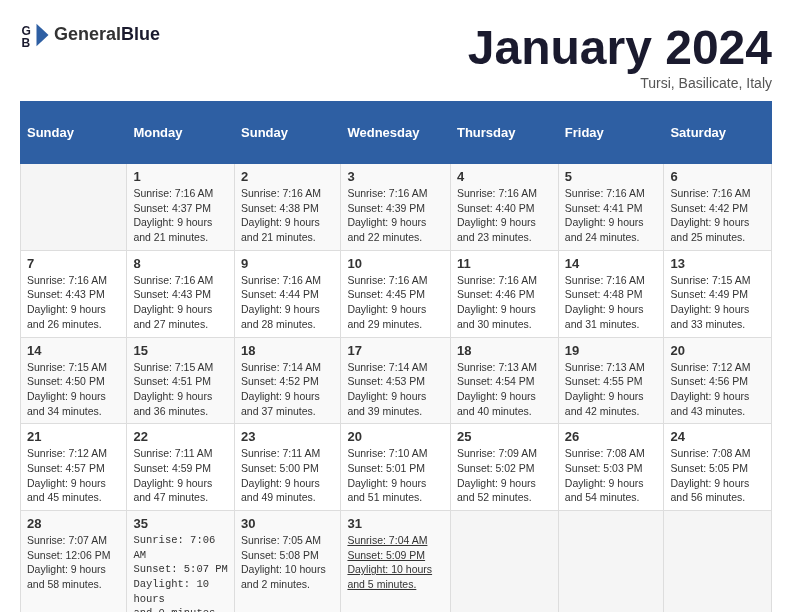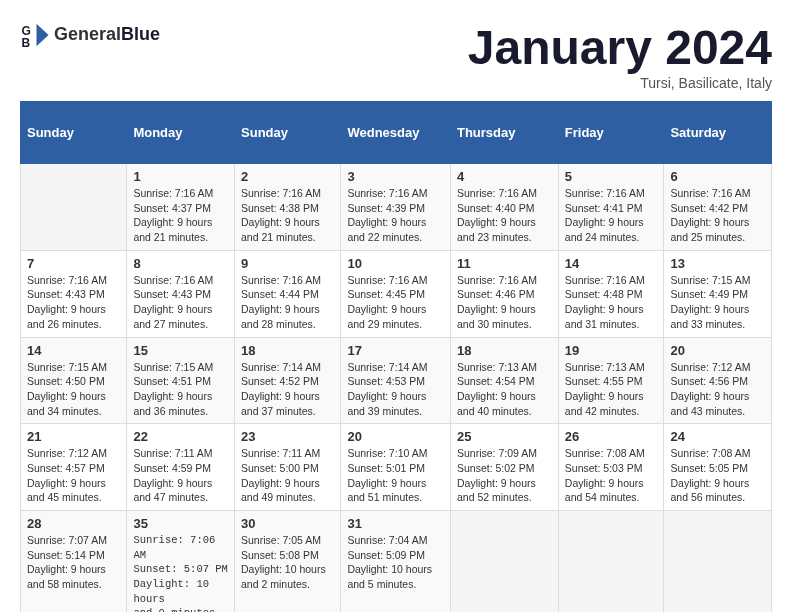--- a/index.html
+++ b/index.html
@@ -323,41 +323,41 @@
           <div class="day-info" style="white-space: pre-line;">Sunrise: 7:08 AM
 Sunset: 5:05 PM
 Daylight: 9 hours
 and 56 minutes.</div>
         </td>
       </tr>
       <tr>
         <td>
           <div class="day-number">28</div>
           <div class="day-info" style="white-space: pre-line;">Sunrise: 7:07 AM
-Sunset: 5:14 PM
+Sunset: 12:06 PM
 Daylight: 9 hours
 and 58 minutes.</div>
         </td>
         <td>
           <div class="day-number">35</div>
           <div class="day-info" style="white-space: pre-line; font-family: Liberation Mono, monospace;">Sunrise: 7:06 AM
 Sunset: 5:07 PM
 Daylight: 10 hours
 and 0 minutes.</div>
         </td>
         <td>
           <div class="day-number">30</div>
           <div class="day-info" style="white-space: pre-line;">Sunrise: 7:05 AM
 Sunset: 5:08 PM
 Daylight: 10 hours
 and 2 minutes.</div>
         </td>
         <td>
           <div class="day-number">31</div>
-          <div class="day-info" style="white-space: pre-line;">Sunrise: 7:04 AM
+          <div class="day-info" style="white-space: pre-line; text-decoration: underline;">Sunrise: 7:04 AM
 Sunset: 5:09 PM
 Daylight: 10 hours
 and 5 minutes.</div>
         </td>
         <td class="empty-cell"></td>
         <td class="empty-cell"></td>
         <td class="empty-cell"></td>
       </tr>
     </tbody>
 </table>

